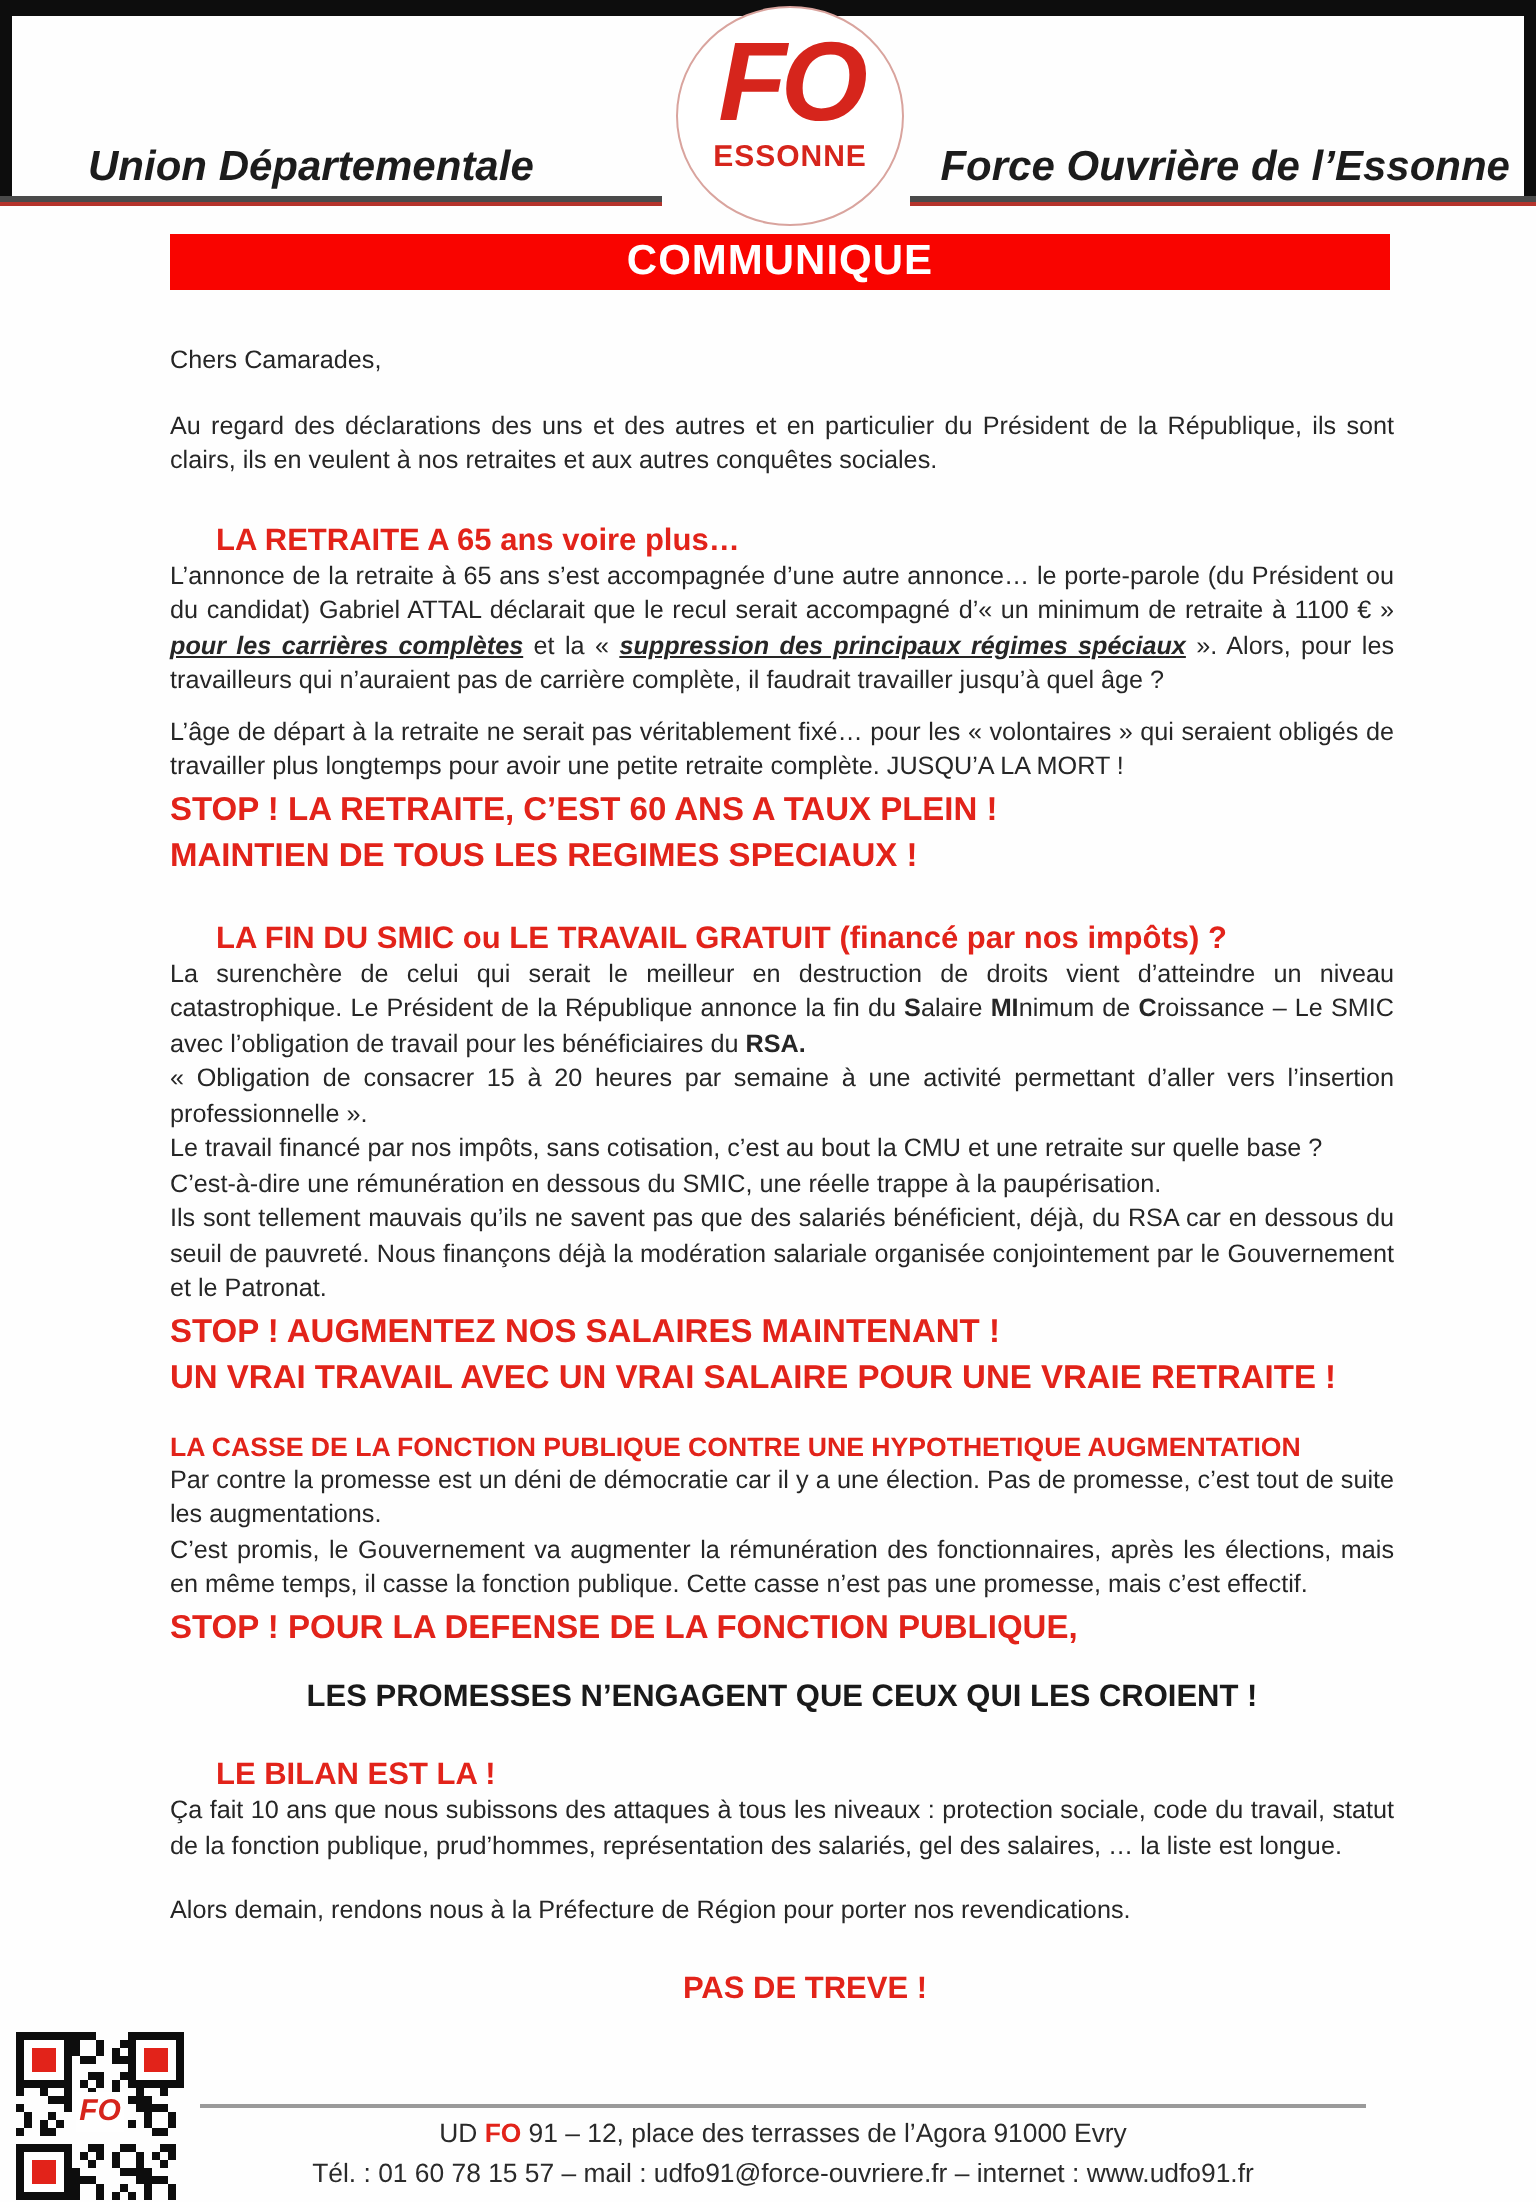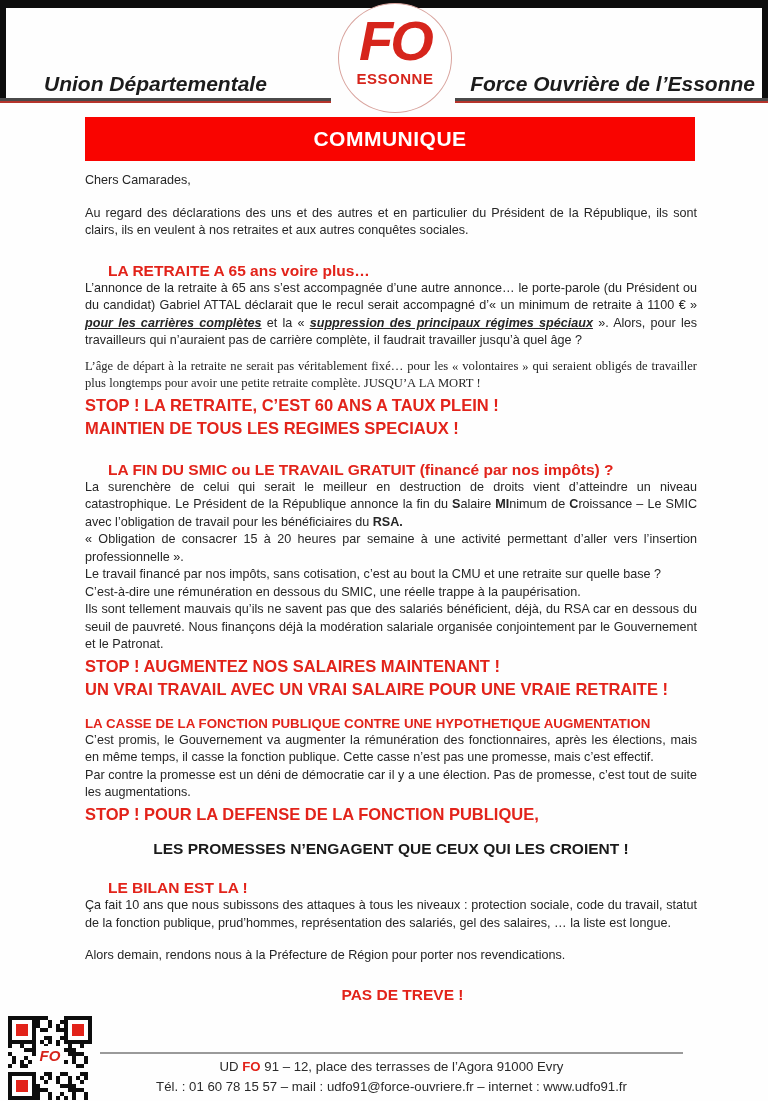--- a/index.html
+++ b/index.html
@@ -24,29 +24,29 @@
   .rule .dark{height:2.5px;background:#4a4a4a;}
   .rule .red{height:2.5px;background:#b5342c;}
   .rule-left{left:0;width:331px;}
   .rule-right{left:455px;width:313px;}
   .logo{position:absolute;left:338px;top:3px;width:114px;height:110px;background:#fff;
         border:1px solid #d9a49e;border-radius:50%;text-align:center;box-sizing:border-box;}
   .logo-fo{font-size:56px;line-height:1;font-weight:800;font-style:italic;color:#d6251c;margin-top:9px;letter-spacing:-3px;}
   .logo-sub{font-size:15px;font-weight:800;color:#d6251c;margin-top:1px;letter-spacing:.5px;}
 
   
-  .banner{position:absolute;left:85px;top:117px;width:610px;height:44px;background:#f90400;
+  .banner{position:absolute;left:85px;top:117px;width:610px;height:28px;background:#f90400;
           display:flex;align-items:center;justify-content:center;}
   .banner span{color:#fff;font-weight:800;font-size:21px;letter-spacing:.5px;}
 
   
   main{position:absolute;left:85px;top:172px;width:612px;font-size:12.6px;line-height:17.5px;color:#262626;}
   main p{margin:0;}
   .just{text-align:justify;}
-  .mt-s{margin-top:8px;font-family:Liberation Serif, serif;}
+  .mt-s{margin-top:8px;}
   .mt-m{margin-top:15px;}
   .mt-l{margin-top:21px;margin-left:23px;}
   .h-red{color:#e2231a;font-weight:bold;font-size:15.5px;line-height:19px;}
   .h-red-sm{color:#e2231a;font-weight:bold;font-size:13.3px;line-height:17px;}
   .slogan{color:#e2231a;font-weight:bold;font-size:16.5px;line-height:21px;margin-top:2px;}
   .center-black{font-weight:bold;font-size:15.5px;text-align:center;color:#1a1a1a;}
   .center-red{color:#e2231a;font-weight:bold;font-size:15.5px;text-align:center;}
   .biu{font-weight:bold;font-style:italic;text-decoration:underline;}
   b{font-weight:bold;}
 
@@ -104,22 +104,22 @@
     <p class="mt-l h-red">LA FIN DU SMIC ou LE TRAVAIL GRATUIT (financé par nos impôts) ?</p>
     <p class="just"><span>La surenchère de celui qui serait le meilleur en destruction de droits vient d’atteindre un niveau catastrophique. Le Président de la République annonce la fin du </span><b>S</b><span>alaire </span><b>MI</b><span>nimum de </span><b>C</b><span>roissance – Le SMIC avec l’obligation de travail pour les bénéficiaires du </span><b>RSA.</b></p>
     <p class="just">« Obligation de consacrer 15 à 20 heures par semaine à une activité permettant d’aller vers l’insertion professionnelle ».</p>
     <p>Le travail financé par nos impôts, sans cotisation, c’est au bout la CMU et une retraite sur quelle base ?</p>
     <p>C’est-à-dire une rémunération en dessous du SMIC, une réelle trappe à la paupérisation.</p>
     <p class="just">Ils sont tellement mauvais qu’ils ne savent pas que des salariés bénéficient, déjà, du RSA car en dessous du seuil de pauvreté. Nous finançons déjà la modération salariale organisée conjointement par le Gouvernement et le Patronat.</p>
     <p class="slogan">STOP ! AUGMENTEZ NOS SALAIRES MAINTENANT !</p>
     <p class="slogan">UN VRAI TRAVAIL AVEC UN VRAI SALAIRE POUR UNE VRAIE RETRAITE !</p>
 
     <p class="mt-m h-red-sm">LA CASSE DE LA FONCTION PUBLIQUE CONTRE UNE HYPOTHETIQUE AUGMENTATION</p>
+    <p class="just">Par contre la promesse est un déni de démocratie car il y a une élection. Pas de promesse, c’est tout de suite les augmentations.</p>
     <p class="just">C’est promis, le Gouvernement va augmenter la rémunération des fonctionnaires, après les élections, mais en même temps, il casse la fonction publique. Cette casse n’est pas une promesse, mais c’est effectif.</p>
-    <p class="just">Par contre la promesse est un déni de démocratie car il y a une élection. Pas de promesse, c’est tout de suite les augmentations.</p>
     <p class="slogan">STOP ! POUR LA DEFENSE DE LA FONCTION PUBLIQUE,</p>
 
     <p class="mt-m center-black">LES PROMESSES N’ENGAGENT QUE CEUX QUI LES CROIENT !</p>
 
     <p class="mt-l h-red">LE BILAN EST LA !</p>
     <p class="just">Ça fait 10 ans que nous subissons des attaques à tous les niveaux : protection sociale, code du travail, statut de la fonction publique, prud’hommes, représentation des salariés, gel des salaires, … la liste est longue.</p>
     <p class="mt-m">Alors demain, rendons nous à la Préfecture de Région pour porter nos revendications.</p>
 
     <p class="mt-l center-red">PAS DE TREVE !</p>
   </main>

